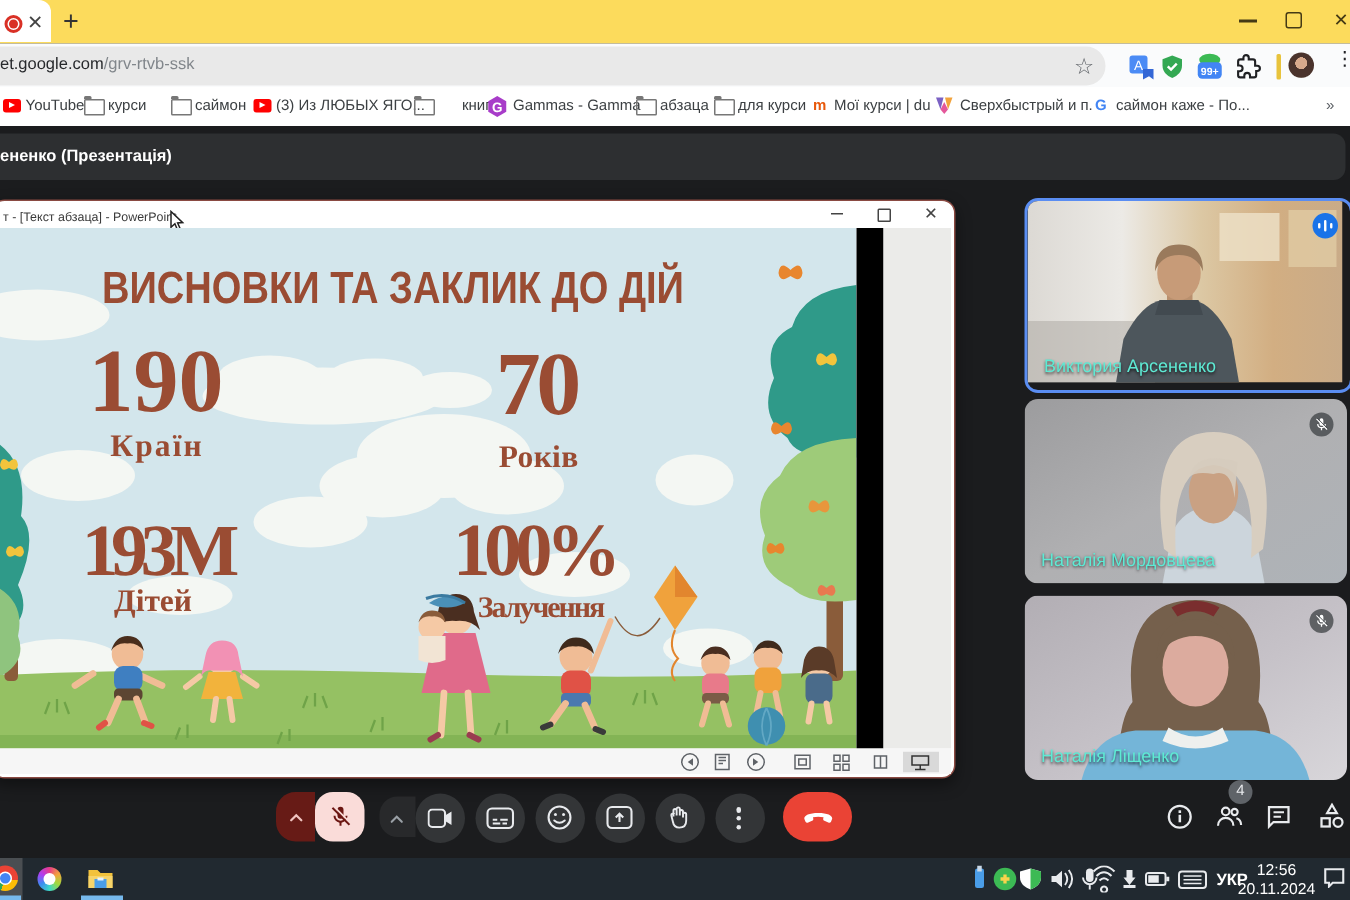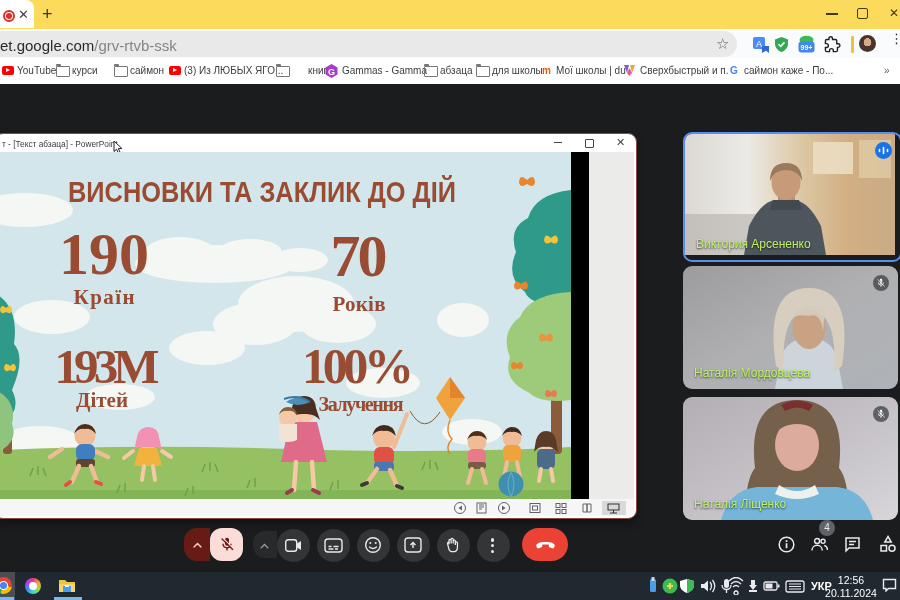--- a/index.html
+++ b/index.html
@@ -19,21 +19,21 @@
 #meetheader{left:0;top:89px;width:897px;height:31px;background:#2d2f31;border-radius:0 8px 8px 0;color:#fff;font-weight:bold;font-size:11px;line-height:31px}
 
 #ppt{left:-6px;top:133px;width:641px;height:384px;background:#fff;border:1px solid #8a4a42;border-radius:9px;box-shadow:0 4px 10px rgba(0,0,0,.4)}
 #ppttitle{left:2px;top:139px;width:500px;font-size:8.3px;color:#3a3a3a}
 #slide{left:0;top:152px;width:571px;height:347px}
 #blackstrip{left:571px;top:152px;width:18px;height:347px;background:#000}
 #graypanel{left:589px;top:152px;width:45px;height:347px;background:#ebebe9}
 #pptstatus{left:0;top:499px;width:634px;height:17px;background:#f6f6f6}
 
 .tile{position:absolute;left:683px;width:215px;border-radius:9px;overflow:hidden}
-.name{position:absolute;left:11px;bottom:9px;color:#bef264;font-size:12px;text-shadow:0 1px 2px rgba(0,0,0,.7)}
+.name{position:absolute;left:11px;bottom:9px;color:#5eead4;font-size:12px;text-shadow:0 1px 2px rgba(0,0,0,.7)}
 .micoff{position:absolute;right:9px;top:9px;width:16px;height:16px;border-radius:50%;background:rgba(60,64,67,.75)}
 
 .cbtn{position:absolute;top:529px;width:33px;height:33px;border-radius:50%;background:#333537}
 
 #taskbar{left:0;top:572px;width:900px;height:28px;background:#212930}
 </style></head>
 <body>
 <div id="root">
 
 <div class="abs" id="tabstrip"></div>
@@ -42,21 +42,21 @@
 <div class="abs" style="left:6px;top:13px;width:6px;height:6px;background:#d93025;border-radius:50%"></div>
 <div class="abs" style="left:18px;top:7px;font-size:13px;color:#444">✕</div>
 <div class="abs" style="left:42px;top:4px;font-size:18px;color:#333">+</div>
 
 <div class="abs" style="left:826px;top:13px;width:12px;height:1.6px;background:#453a15"></div>
 <div class="abs" style="left:857px;top:8px;width:9px;height:9px;border:1.6px solid #453a15;border-radius:2px"></div>
 <div class="abs" style="left:889px;top:6px;font-size:12px;color:#453a15">✕</div>
 
 <div class="abs" id="toolbar"></div>
 <div class="abs" id="omni"></div>
-<div class="abs" style="left:0;top:37px;font-size:15px;color:#27292c">et.google.com<span style="color:#81868b">/grv-rtvb-ssk</span></div>
+<div class="abs" style="left:0;top:37px;font-size:11px;color:#27292c">et.google.com<span style="color:#81868b">/grv-rtvb-ssk</span></div>
 <div class="abs" style="left:716px;top:35px;font-size:15px;color:#5f6368">☆</div>
 
 <svg class="abs" style="left:752px;top:36px" width="18" height="18" viewBox="0 0 18 18">
       <rect x="1" y="1" width="12" height="12" rx="2" fill="#4b8bf5"></rect>
       <text x="7" y="10.5" font-size="9" fill="#fff" text-anchor="middle">A</text>
       <path d="M10 10h7v7l-3-2.2L10 17z" fill="#3367d6"></path>
     </svg>
 <svg class="abs" style="left:773px;top:36px" width="17" height="17" viewBox="0 0 17 17">
       <path d="M8.5 1l6.5 2.5v4.2c0 4-2.8 6.8-6.5 8.3C4.8 14.5 2 11.7 2 7.7V3.5z" fill="#34a853"></path>
       <path d="M5.5 8.2l2.2 2.2 3.8-4" stroke="#fff" stroke-width="1.6" fill="none"></path>
@@ -85,35 +85,36 @@
   <div class="folder" style="left:276px"></div>
       <div class="bk" style="left:308px">книги</div>
   <svg class="abs" style="left:325px;top:6px" width="13" height="14" viewBox="0 0 13 14">
         <path d="M6.5 0l6 3.5v7l-6 3.5-6-3.5v-7z" fill="#a83cc9"></path>
         <text x="6.5" y="10.5" font-size="9" font-weight="bold" fill="#fff" text-anchor="middle">G</text>
       </svg>
   <div class="bk" style="left:342px">Gammas - Gamma</div>
   <div class="folder" style="left:424px"></div>
       <div class="bk" style="left:440px">абзаца</div>
   <div class="folder" style="left:476px"></div>
-      <div class="bk" style="left:492px">для школы</div>
+      <div class="bk" style="left:492px">для курси</div>
   <div class="bk" style="left:542px;color:#e8590c;font-weight:bold">m</div>
-      <div class="bk" style="left:556px">Мої школы | du</div>
+      <div class="bk" style="left:556px">Мої курси | du</div>
   <svg class="abs" style="left:623px;top:6px" width="13" height="13" viewBox="0 0 13 13">
         <path d="M1 1h5l-2 8z" fill="#7b61c4"></path>
         <path d="M12 1H7l2 8z" fill="#f2a33c"></path>
         <path d="M4 9l2.5 3L9 9 6.5 4z" fill="#e4589b"></path>
       </svg>
   <div class="bk" style="left:640px">Сверхбыстрый и п...</div>
   <div class="bk" style="left:729px;color:#4285f4;font-weight:bold;background:#fff;padding:0 1px">G</div>
   <div class="bk" style="left:744px">саймон каже - По...</div>
   <div class="bk" style="left:884px;color:#5f6368">»</div>
 </div>
 
 <div class="abs" style="left:0;top:84px;width:900px;height:488px;background:#1b1c1e"></div>
+<div class="abs" id="meetheader">ененко (Презентація)</div>
 
 <div class="abs" id="ppt"></div>
 <div class="abs" id="ppttitle">т - [Текст абзаца] - PowerPoint</div>
 <svg class="abs" style="left:113px;top:140px" width="10" height="14" viewBox="0 0 10 14">
       <path d="M1 1 L1 11.5 L3.6 9.2 L5.2 13 L7 12.2 L5.4 8.6 L8.8 8.4 Z" fill="#fff" stroke="#222" stroke-width="1"></path>
     </svg>
 <div class="abs" style="left:554px;top:142px;width:8px;height:1.2px;background:#444"></div>
 <div class="abs" style="left:585px;top:139px;width:7px;height:7px;border:1.2px solid #444;border-radius:1px"></div>
 <div class="abs" style="left:616px;top:136px;font-size:11px;color:#444">✕</div>
 

